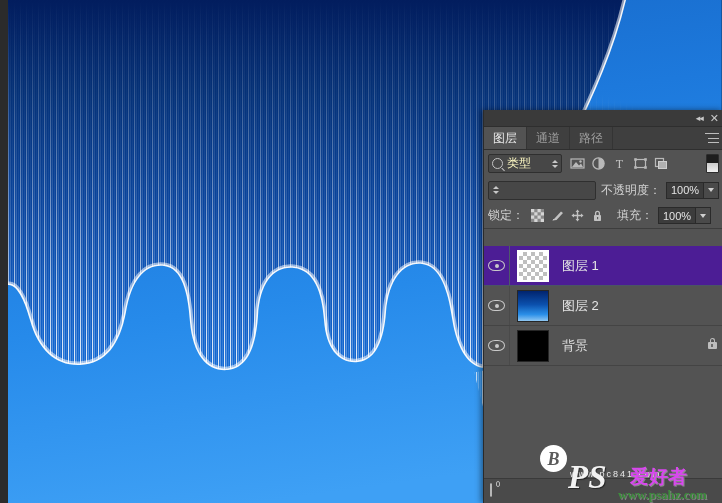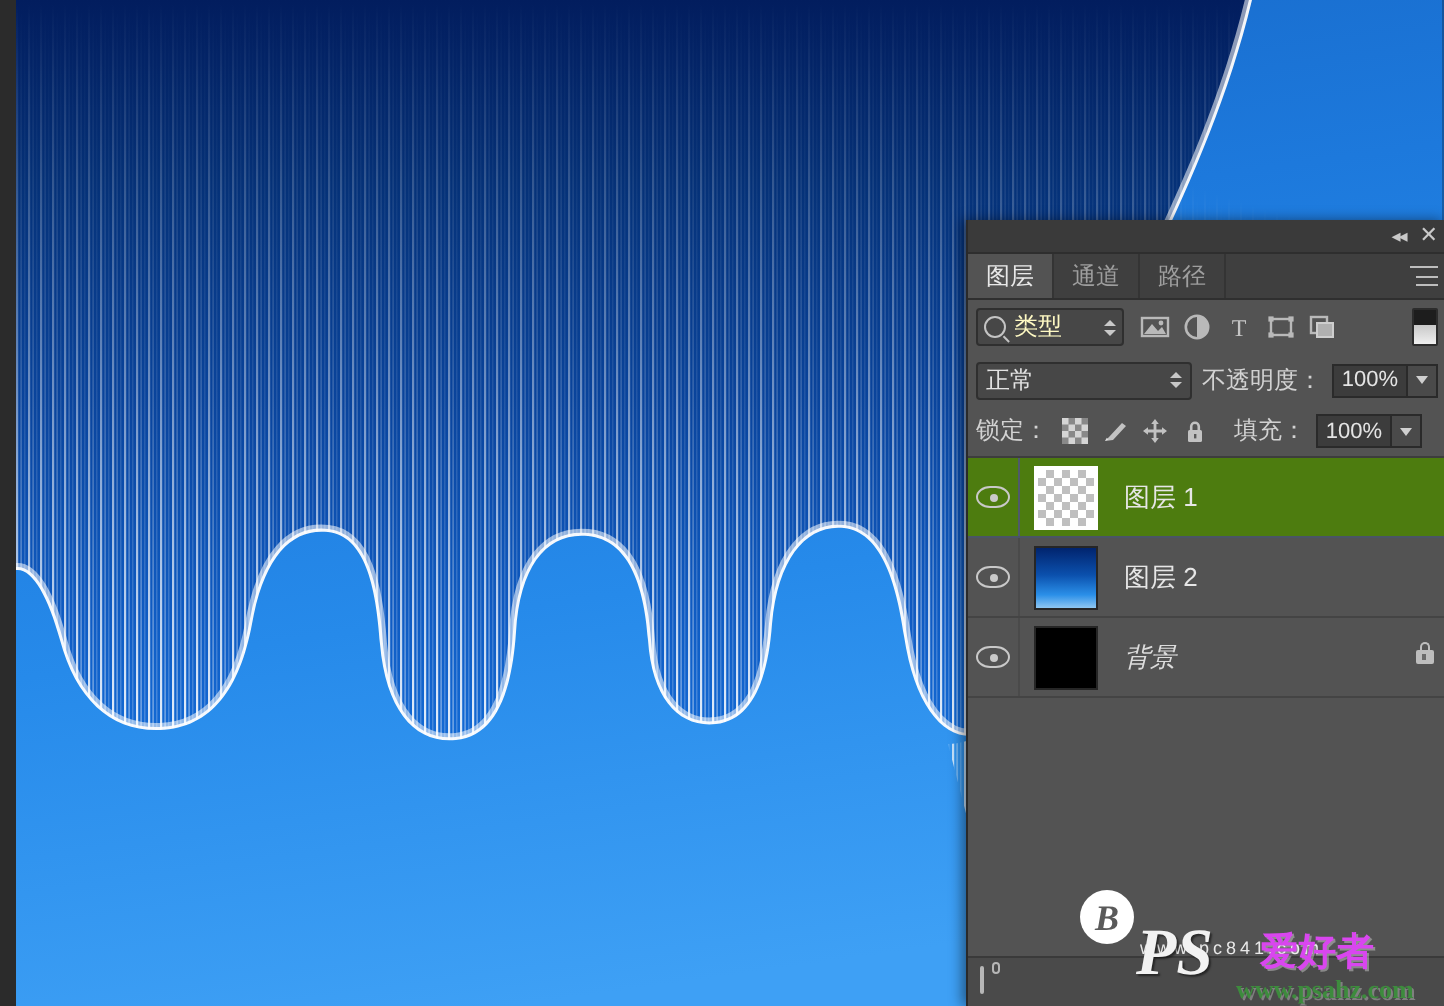--- a/index.html
+++ b/index.html
@@ -156,21 +156,21 @@
   .lockicons{display:flex;align-items:center;gap:7px;margin-left:2px;}
   .lkicon{width:13px;height:13px;position:relative;opacity:.9;cursor:default;}
 
   
   #layerlist{flex:1;background:#535353;overflow:hidden;}
   .layerrow{
     height:39px;display:flex;align-items:center;
     border-bottom:1px solid #444;background:#535353;
     position:relative;cursor:default;
   }
-  .layerrow.selected{background:#4d7c0f;border-bottom:1px solid #4a5565;}
+  .layerrow.selected{background:#4c1d95;border-bottom:1px solid #4a5565;margin-top:17px;}
   .eyecell{
     width:25px;height:100%;display:flex;align-items:center;justify-content:center;
     border-right:1px solid #4a4a4a;flex:none;
   }
   .layerrow.selected .eyecell{border-right:1px solid #4f5a6b;}
   .eye{
     width:15px;height:9px;border-radius:50%/60%;
     border:1.3px solid #c9c9c9;display:flex;align-items:center;justify-content:center;
   }
   .eye i{display:block;width:4px;height:4px;border-radius:50%;background:#c9c9c9;}
@@ -184,21 +184,21 @@
     background-image:
       linear-gradient(45deg,#bfbfbf 25%,transparent 25%,transparent 75%,#bfbfbf 75%,#bfbfbf),
       linear-gradient(45deg,#bfbfbf 25%,#ffffff 25%,#ffffff 75%,#bfbfbf 75%,#bfbfbf);
     background-size:8px 8px;background-position:0 0,4px 4px;
   }
   .thumb-gradient{background:linear-gradient(180deg,#01246e 0%,#0b50ad 45%,#2a8fe8 78%,#8fc7f2 100%);}
   .thumb-black{background:#000000;}
   .layername{
     flex:1;font-size:13px;color:#e6e6e6;padding-left:6px;white-space:nowrap;
   }
-  .layername.italic{font-style:italic;color:#dcdcdc;}
+  .layername.italic{color:#dcdcdc;}
   .lockmark{
     width:22px;display:flex;align-items:center;justify-content:center;flex:none;
   }
   .padlock{width:9px;height:7px;background:#bdbdbd;border-radius:1px;position:relative;}
   .padlock:before{
     content:"";position:absolute;left:2px;top:-4px;width:5px;height:5px;
     border:1.3px solid #bdbdbd;border-bottom:none;border-radius:3px 3px 0 0;
     box-sizing:border-box;
   }
   .padlock i{
@@ -588,21 +588,20 @@
             <rect x="4.5" y="5.5" width="8" height="7" fill="#bdbdbd" stroke="#e0e0e0" stroke-width="1"></rect>
           </svg>
         </span>
       </div>
 
       <div id="toggleSwitch"></div>
     </div>
 
     <div id="blendrow">
       <div id="blendbox">
-        <span id="blendlabel">正常</span>
         <span class="spin">
           <b class="up"></b>
             <b class="dn"></b>
         </span>
       </div>
       <span class="lbl">不透明度：</span>
       <span class="numgrp">
         <span class="numbox">100%</span>
         <span class="numdrop">
             <b></b>

